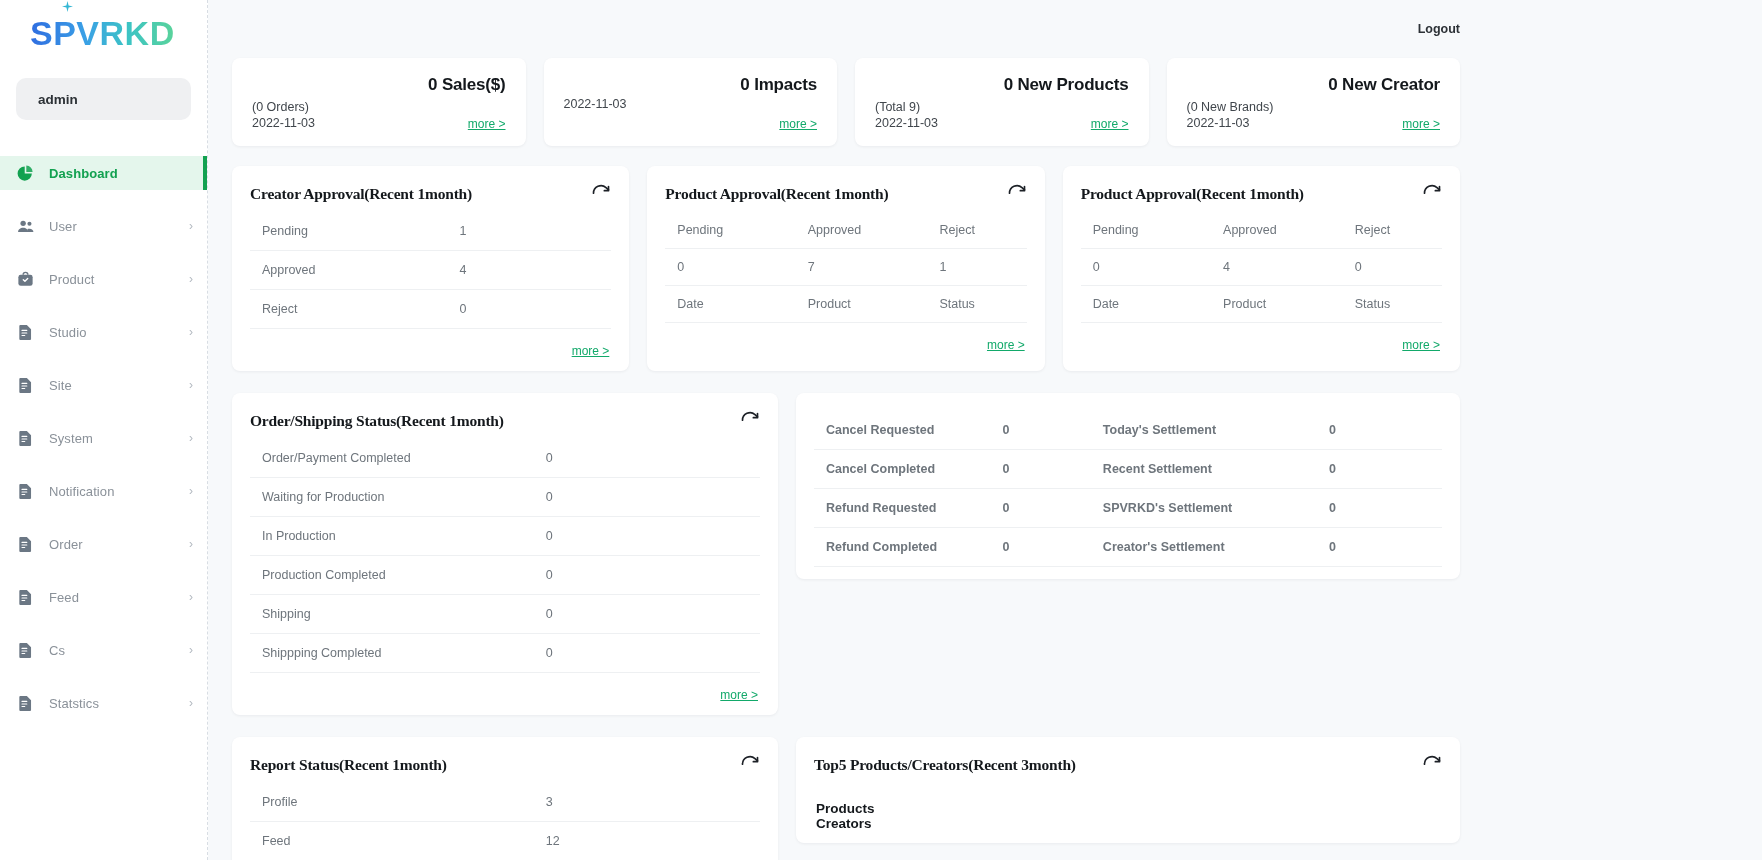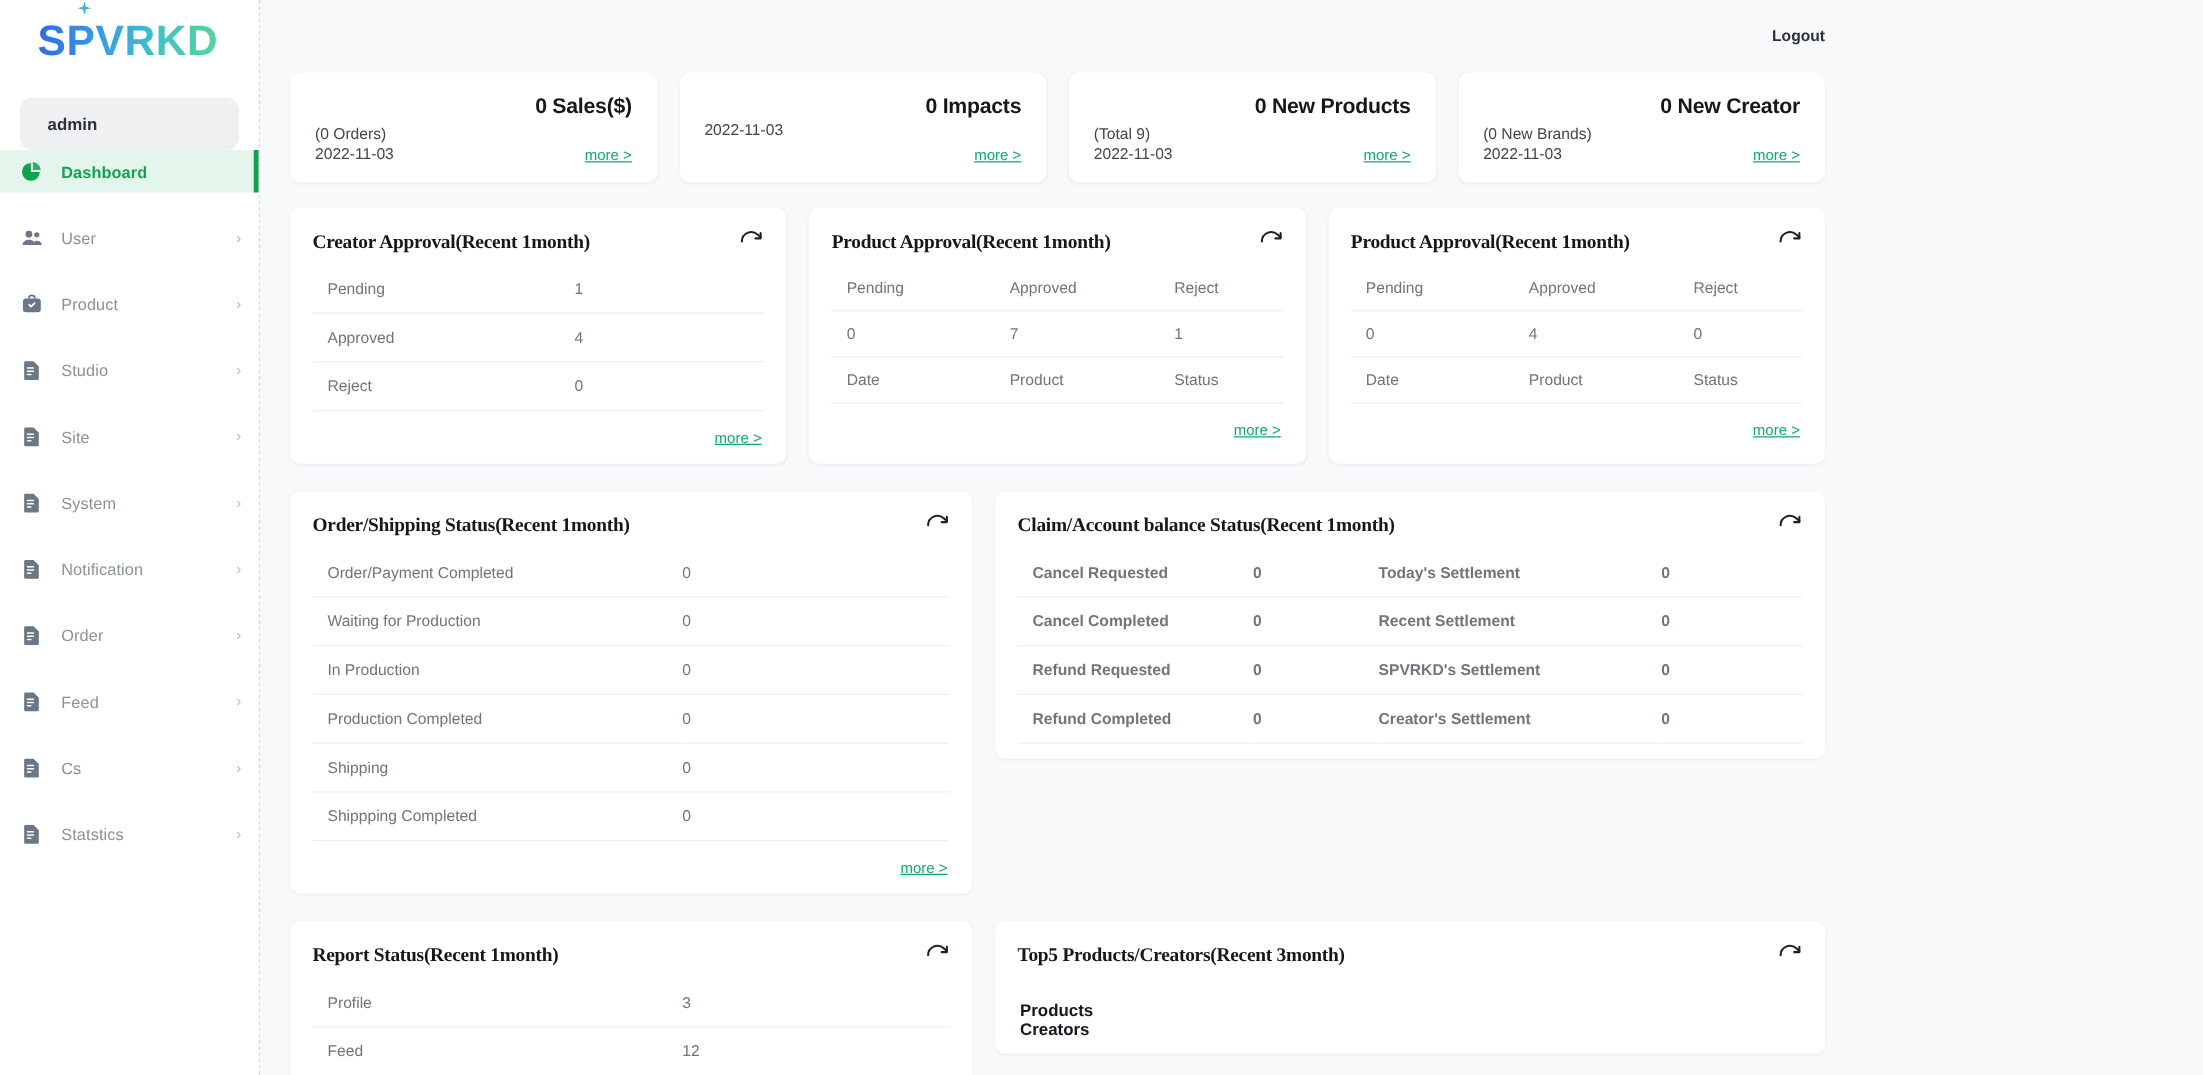--- a/index.html
+++ b/index.html
@@ -57,21 +57,21 @@
     background: #eff0f2;
     border-radius: 10px;
     display: flex;
     align-items: center;
     padding-left: 22px;
     font-size: 13.5px;
     font-weight: 700;
     color: #2c3136;
   }
 
-  .nav { }
+  .nav { margin-top: 36px; }
   .nav-item {
     height: 34px;
     display: flex;
     align-items: center;
     padding: 0 14px 0 14px;
     margin-bottom: 19px;
     position: relative;
     cursor: pointer;
   }
   .nav-item.active {
@@ -577,29 +577,20 @@
                   <td class="v">0</td>
                 </tr>
               </tbody>
           </table>
           <div class="card-more">
             <span class="more-link">more &gt;</span>
           </div>
         </div>
 
         <div class="card card-claim">
-          <div class="card-head">
-            <div class="card-title">Claim/Account balance Status(Recent 1month)</div>
-            <span class="refresh-btn">
-              <svg viewBox="0 0 24 24" width="20" height="20" fill="none" stroke="currentColor" stroke-width="2" stroke-linecap="round" stroke-linejoin="round">
-                <path d="M3 11a9 9 0 0 1 15-6.7L21 7"></path>
-                  <path d="M21 3v5h-5"></path>
-              </svg>
-            </span>
-          </div>
           <table class="claim">
             <tbody id="claim-body">
                 <tr>
                   <td class="k1">Cancel Requested</td>
                   <td class="v1">0</td>
                   <td class="k2">Today's Settlement</td>
                   <td class="v2">0</td>
                 </tr>
                 <tr>
                   <td class="k1">Cancel Completed</td>

